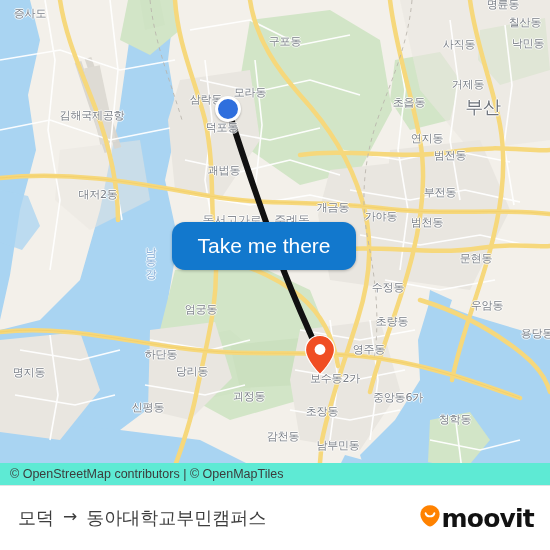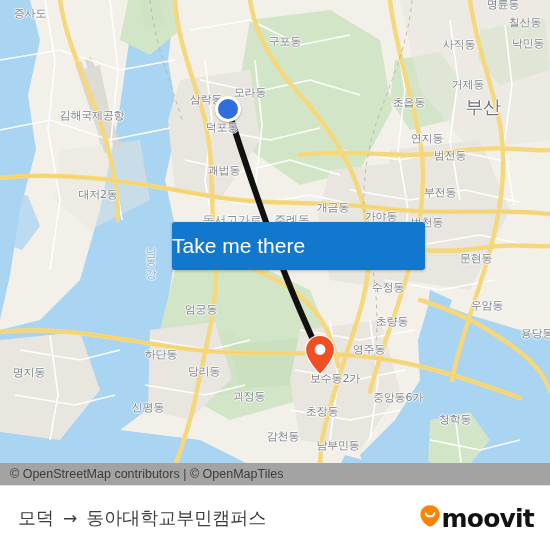--- a/index.html
+++ b/index.html
@@ -74,43 +74,43 @@
   #dest-marker {
     position: absolute;
     width: 32px; height: 42px;
   }
 
   
   #cta-button {
     position: absolute;
     left: 172px;
     top: 222px;
-    width: 253px;
+    width: 184px;
     height: 48px;
     background: #1278cd;
     border: none;
-    border-radius: 3px;
+    border-radius: 13px;
     color: #ffffff;
     font-family: "Liberation Sans", sans-serif;
     font-size: 21px;
     line-height: 48px;
-    text-align: left;
+    text-align: center;
     cursor: pointer;
     padding: 0;
     box-shadow: 0 1px 3px rgba(0,0,0,.25);
   }
 
   
   #attribution {
     position: absolute;
     left: 0;
     top: 463px;
     width: 550px;
     height: 22px;
-    background: #a3a3a3;
+    background: #5eead4;
     color: #3c3c3c;
     font-family: "Liberation Sans", sans-serif;
     font-size: 12.5px;
     line-height: 22px;
     padding-left: 10px;
     box-sizing: border-box;
     white-space: nowrap;
   }
 
   
@@ -127,21 +127,21 @@
   #footer-route {
     position: absolute;
     left: 18px;
     top: 50%;
     transform: translateY(-50%);
     font-family: "DejaVu Sans", "Liberation Sans", sans-serif;
     font-size: 18px;
     color: #3d3d3d;
     white-space: nowrap;
     display: flex;
-    align-items: center;
+    align-items: flex-start;
     gap: 9px;
   }
   #footer-arrow { font-size: 17px; color: #3d3d3d; }
   #moovit-logo {
     position: absolute;
     right: 16px;
     top: 50%;
     transform: translateY(-50%);
     display: flex;
     align-items: center;
@@ -284,21 +284,21 @@
         <div class="maplabel" style="left: 201px; top: 310px;">엄궁동</div>
         <div class="maplabel" style="left: 285px; top: 42px;">구포동</div>
         <div class="maplabel" style="left: 250px; top: 93px;">모라동</div>
         <div class="maplabel" style="left: 206px; top: 100px;">삼락동</div>
         <div class="maplabel" style="left: 222px; top: 128px;">덕포동</div>
         <div class="maplabel" style="left: 224px; top: 171px;">괘법동</div>
         <div class="maplabel road" style="left: 232px; top: 220px;">동서고가로</div>
         <div class="maplabel road" style="left: 292px; top: 220px;">주례동</div>
         <div class="maplabel" style="left: 333px; top: 208px;">개금동</div>
         <div class="maplabel" style="left: 381px; top: 217px;">가야동</div>
-        <div class="maplabel" style="left: 204px; top: 372px; font-family: Liberation Mono, monospace;">당리동</div>
+        <div class="maplabel" style="left: 192px; top: 372px; font-family: Liberation Mono, monospace;">당리동</div>
         <div class="maplabel" style="left: 249px; top: 397px;">괴정동</div>
         <div class="maplabel" style="left: 283px; top: 437px;">감천동</div>
         <div class="maplabel" style="left: 335px; top: 379px;">보수동2가</div>
         <div class="maplabel" style="left: 322px; top: 412px;">초장동</div>
         <div class="maplabel" style="left: 338px; top: 446px;">남부민동</div>
         <div class="maplabel" style="left: 369px; top: 350px;">영주동</div>
         <div class="maplabel" style="left: 398px; top: 398px;">중앙동6가</div>
         <div class="maplabel" style="left: 459px; top: 45px;">사직동</div>
         <div class="maplabel" style="left: 503px; top: 5px;">명륜동</div>
         <div class="maplabel" style="left: 525px; top: 23px;">칠산동</div>

